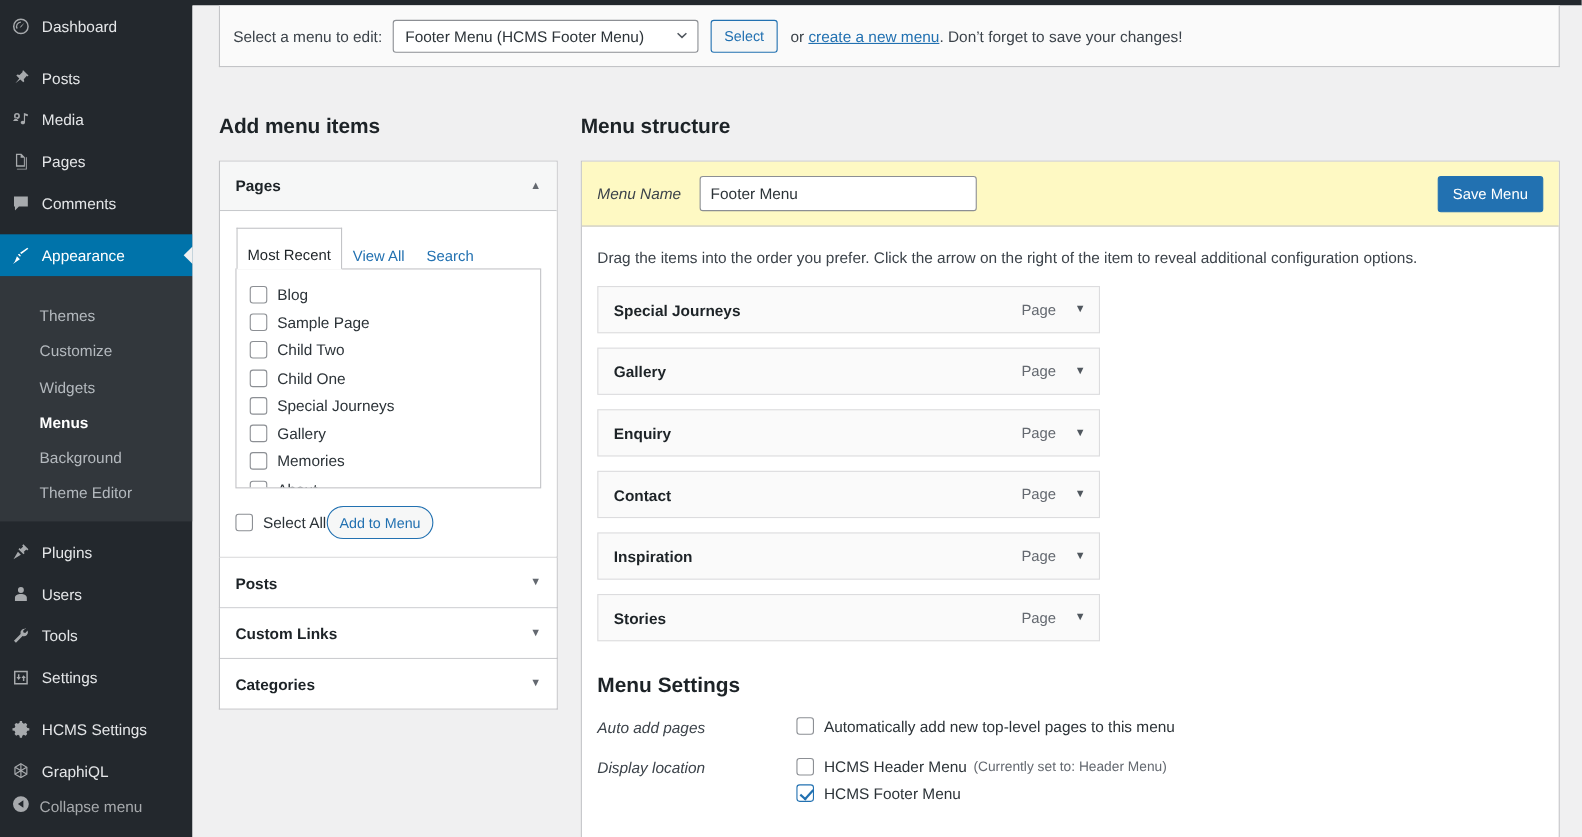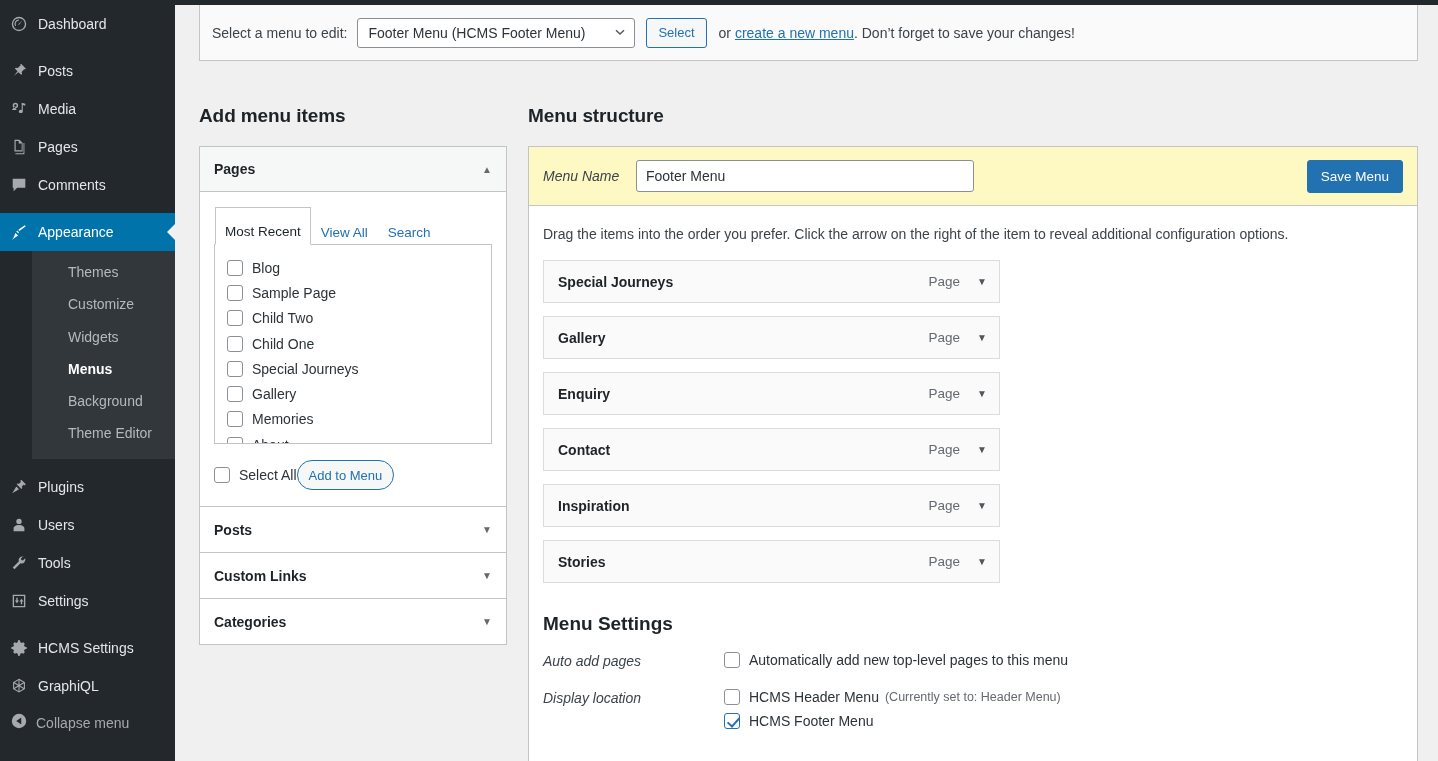--- a/index.html
+++ b/index.html
@@ -41,29 +41,29 @@
   .menu-item.current {
     background: #0073aa; color: #fff; font-weight: 400;
   }
   .menu-item.current .ico { color: #fff; }
   .menu-item.current::after {
     content: ""; position: absolute; right: 0; top: 50%;
     margin-top: -8px;
     border-style: solid; border-width: 8px 8px 8px 0;
     border-color: transparent #f1f1f1 transparent transparent;
   }
-  .submenu { background: #32373c; padding: 5px 0 9px 0; margin-left: 32px; }
+  .submenu { background: #32373c; padding: 20px 0 9px 0; }
   .submenu a {
     display: block; padding: 6px 0 6px 36px;
     color: #b4b9be; font-size: 14px; text-decoration: none;
     line-height: 1.45;
   }
   .submenu a.active { color: #fff; font-weight: bold; }
   .collapse {
-    position: absolute; bottom: 28px; left: 0; width: 140px;
+    position: absolute; bottom: 18px; left: 0; width: 140px;
     display: flex; align-items: center; padding-left: 10px;
     color: #a7aaad; font-size: 14px; cursor: pointer;
   }
   .collapse .ico { width: 26px; flex: 0 0 26px; color: #a7aaad; }
 
   
   .content {
     position: absolute; top: 5px; left: 175px;
     width: 1263px; height: 756px;
     background: #f0f0f1;
@@ -155,21 +155,21 @@
   
   .right-col { position: absolute; top: 141px; left: 353px; width: 890px; }
   .struct-box { background: #fff; border: 1px solid #c3c4c7; }
   .struct-head {
     display: flex; align-items: center;
     height: 59px; padding: 0 14px;
     background: #fef9c3; border-bottom: 1px solid #c3c4c7;
   }
   .mn-label { font-style: italic; font-size: 14px; color: #3c434a; width: 93px; }
   .mn-input {
-    height: 32px; width: 338px;
+    height: 32px; width: 252px;
     border: 1px solid #8c8f94; border-radius: 3px; background: #fff;
     padding: 0 9px; font-size: 14px; color: #2c3338;
     font-family: "Liberation Sans", sans-serif;
   }
   .save-btn {
     margin-left: auto; background: #2271b1; color: #fff;
     border: 1px solid #2271b1; border-radius: 3px;
     height: 33px; padding: 0 13px; font-size: 13.5px; cursor: pointer;
     font-family: "Liberation Sans", sans-serif;
   }

